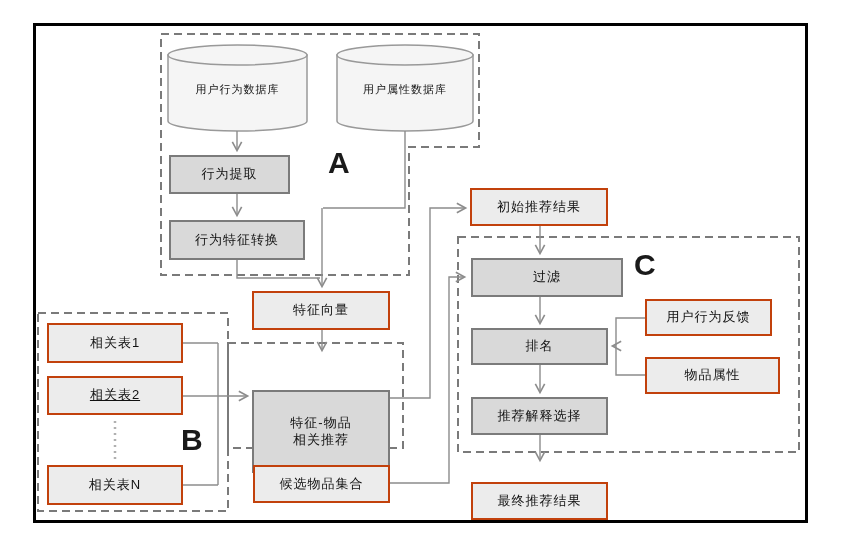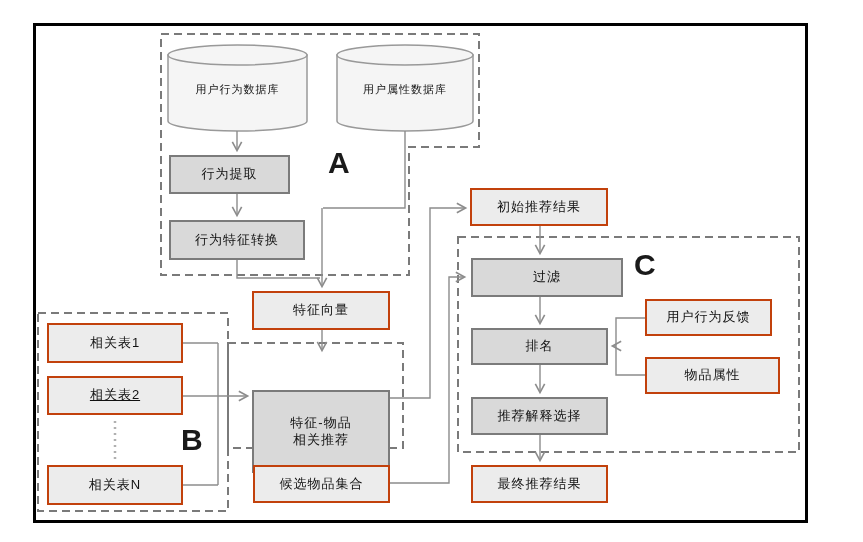--- a/index.html
+++ b/index.html
@@ -101,18 +101,18 @@
   <div class="node proc" style="left:471px;top:397px;width:137px;height:38px;">推荐解释选择</div>
 
   <div class="node light" style="left:252px;top:291px;width:138px;height:39px;">特征向量</div>
   <div class="node light" style="left:47px;top:323px;width:136px;height:40px;">相关表1</div>
   <div class="node light" style="left:47px;top:376px;width:136px;height:39px;text-decoration:underline;">相关表2</div>
   <div class="node light" style="left:47px;top:465px;width:136px;height:40px;">相关表N</div>
   <div class="node light" style="left:253px;top:465px;width:137px;height:38px;">候选物品集合</div>
   <div class="node light" style="left:470px;top:188px;width:138px;height:38px;">初始推荐结果</div>
   <div class="node light" style="left:645px;top:299px;width:127px;height:37px;">用户行为反馈</div>
   <div class="node light" style="left:645px;top:357px;width:135px;height:37px;">物品属性</div>
-  <div class="node light" style="left:471px;top:465px;width:137px;height:38px;">最终推荐结果</div>
+  <div class="node light" style="left:471px;top:482px;width:137px;height:38px;">最终推荐结果</div>
 
   <div class="sec-label" style="left:328px;top:146px;">A</div>
   <div class="sec-label" style="left:181px;top:423px;">B</div>
   <div class="sec-label" style="left:634px;top:248px;">C</div>
 </div>
 
 </body></html>

